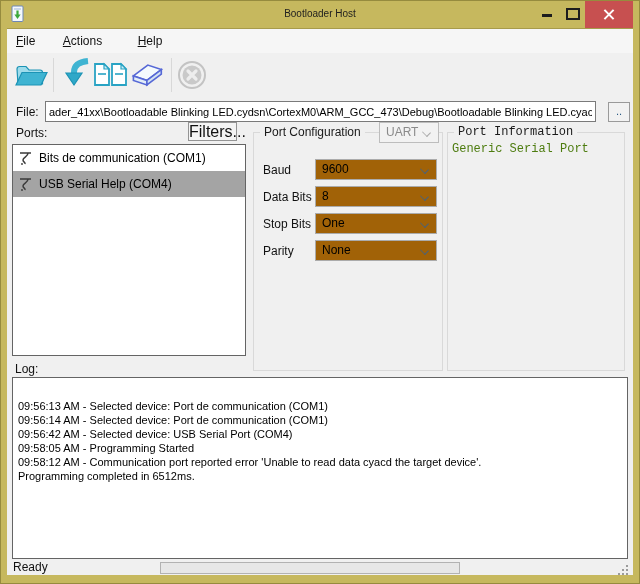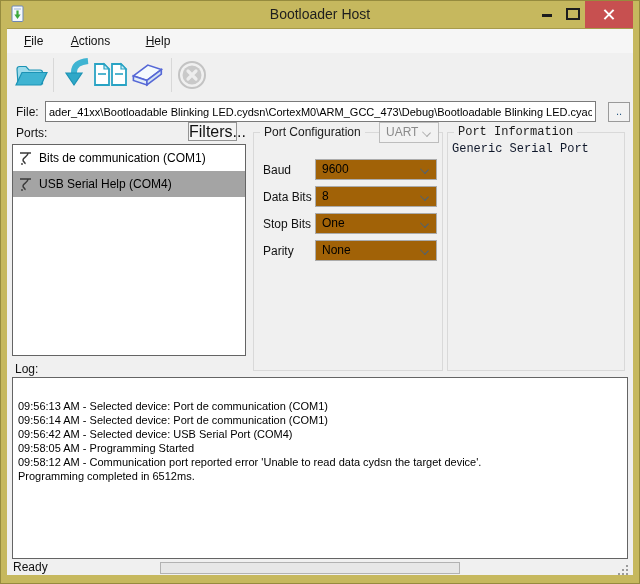--- a/index.html
+++ b/index.html
@@ -10,21 +10,21 @@
     position:relative; width:640px; height:584px;
     background:#C6B85E;
     outline:1px solid #968B3E; outline-offset:-1px;
   }
 
   
   .titlebar { position:absolute; left:0; top:0; width:640px; height:28px; }
   .app-icon { position:absolute; left:10px; top:5px; width:15px; height:18px; }
   .window-title {
     position:absolute; left:0; top:0; width:100%; height:28px;
-    text-align:center; line-height:28px; font-size:14px; color:#1e1e1e;
+    text-align:center; line-height:28px; font-size:10px; color:#1e1e1e;
   }
   .cap-btn { position:absolute; top:0; height:28px; cursor:default; }
   .btn-min { left:534px; width:26px; }
   .min-bar { position:absolute; left:8px; top:14px; width:10px; height:3px; background:#1d1d1d; }
   .btn-max { left:560px; width:25px; }
   .max-box { position:absolute; left:6px; top:8px; width:14px; height:12px; border:2px solid #1d1d1d; }
   .btn-close { left:585px; top:1px; width:48px; height:27px; background:#C75050; }
   .close-x { position:absolute; left:50%; top:50%; width:13px; height:13px; transform:translate(-50%,-50%); }
   .close-x i { position:absolute; left:0; top:5.5px; width:13px; height:2px; background:#fff; }
   .close-x i:first-child { transform:rotate(45deg); }
@@ -35,21 +35,21 @@
     position:absolute; left:7px; top:28px; width:626px; height:547px;
     background:#F0F0F0; border-top:1px solid #A79B4B;
   }
 
   .menubar { position:absolute; left:0; top:0; width:626px; height:24px; background:#F6F6F6; }
   .menu-item {
     display:inline-block; font-size:12px; color:#111; line-height:24px;
     padding:0 7px; cursor:default;
   }
   .menu-item::first-letter { text-decoration:underline; }
-  .menu-item.mi-file { margin-left:10px; }
+  .menu-item.mi-file { margin-left:2px; }
   .menu-item.mi-actions { margin-left:9px; }
   .menu-item.mi-help { margin-left:17px; }
 
   .toolbar { position:absolute; left:0; top:24px; width:626px; height:44px; }
   .tool-btn { position:absolute; top:4px; width:36px; height:36px; display:flex; align-items:center; justify-content:center; }
   .tb-open   { left:6px;  }
   .tb-program{ left:53px; }
   .tb-verify { left:86px; }
   .tb-erase  { left:121px;}
   .tb-abort  { left:167px;}
@@ -86,21 +86,21 @@
   .port-row.selected { background:#A4A4A4; }
 
   
   .groupbox { position:absolute; border:1px solid #D9D9D9; }
   .gb-config { left:246px; top:103px; width:190px; height:239px; }
   .gb-info   { left:440px; top:103px; width:178px; height:239px;font-family:Liberation Mono, monospace; }
   .gb-title {
     position:absolute; top:-8px; left:6px; background:#F0F0F0; padding:0 4px;
     font-size:12px; color:#1a1a1a; line-height:14px; white-space:nowrap;text-align:center;
   }
-  .info-text { position:absolute; left:4px; top:9px; font-size:12px; color:#0f172a; }
+  .info-text { position:absolute; left:4px; top:9px; font-size:12px; color:#4d7c0f; }
 
   .combo {
     position:absolute; height:21px; background:#a16207; border:1px solid #ABABAB;
     font-size:12px; color:#000; line-height:19px; padding-left:6px; cursor:default;
   }
   .combo .chev {
     position:absolute; right:8px; top:6px; width:7px; height:7px;
     border-right:1.6px solid #48637D; border-bottom:1.6px solid #48637D;
     transform:rotate(45deg) scaleY(0.8);
   }
@@ -276,21 +276,21 @@
       <span class="gb-title">Port Information</span>
       <span class="info-text">Generic Serial Port</span>
     </div>
 
     <span class="log-label">Log:</span>
     <div class="log-box">
       <div class="log-line">09:56:13 AM - Selected device: Port de communication (COM1)</div>
       <div class="log-line">09:56:14 AM - Selected device: Port de communication (COM1)</div>
       <div class="log-line">09:56:42 AM - Selected device: USB Serial Port (COM4)</div>
       <div class="log-line">09:58:05 AM - Programming Started</div>
-      <div class="log-line">09:58:12 AM - Communication port reported error 'Unable to read data cydsn the target device'.</div>
+      <div class="log-line">09:58:12 AM - Communication port reported error 'Unable to read data cyacd the target device'.</div>
       <div class="log-line">Programming completed in 6512ms.</div>
     </div>
 
     <div class="statusbar">
       <span class="status-text">Ready</span>
       <div class="progress">
         <div class="progress-fill" style="width: 0%;"></div>
       </div>
       <div class="resize-grip">
           <i></i>

